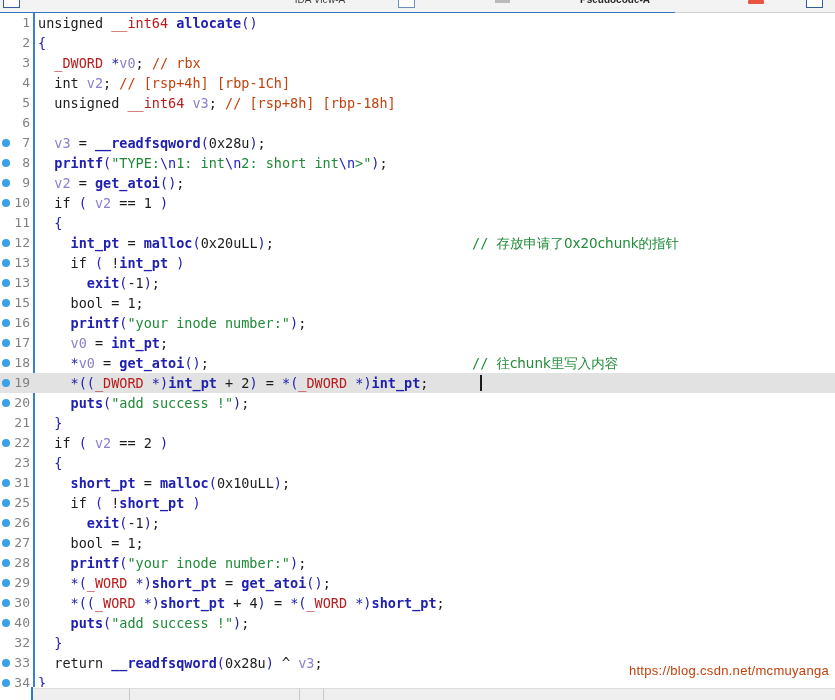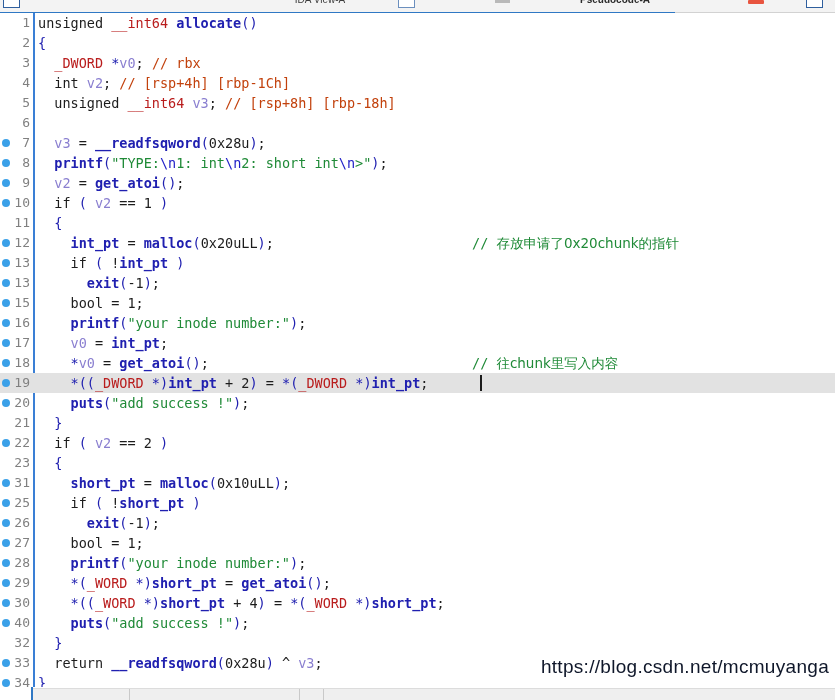--- a/index.html
+++ b/index.html
@@ -81,21 +81,21 @@
   .t-cmt-gray{color:#c2410c;text-align:center;}
   .t-punct{color:#2020b0;}
   .t-ident{color:#2020b0;font-weight:bold;text-align:center;}
   .t-plain{color:#1c1c1c;}
   .t-dim{color:#b91c1c;}
   .t-cn{color:#1f8a37;font-family:"DejaVu Sans","Liberation Sans",sans-serif;}
 
   
   .watermark{
     position:absolute;right:6px;bottom:22px;
-    font-size:19px;color:#0f172a;
+    font-size:13px;color:#c2410c;
     font-family:"Liberation Sans",sans-serif;letter-spacing:0.3px;text-align:center;
   }
 
   
   .statusbar{
     position:absolute;left:0;bottom:0;width:835px;height:13px;
     background:#ffffff;
   }
   .sb-inner{
     position:absolute;left:33px;bottom:0;width:802px;height:11px;

